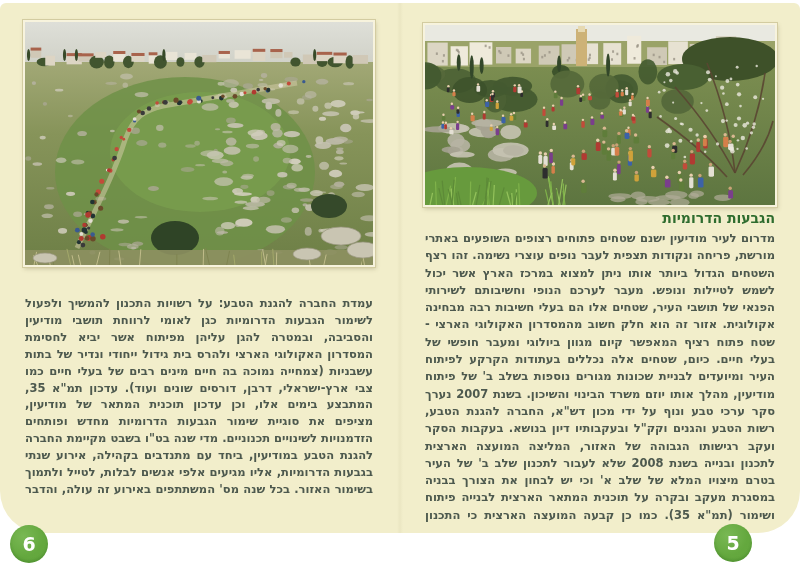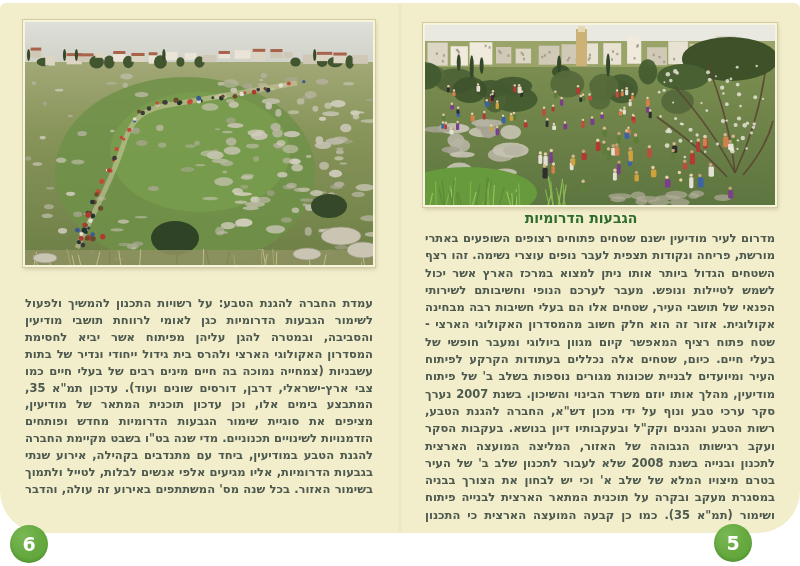--- a/index.html
+++ b/index.html
@@ -20,22 +20,22 @@
   .photo{
     position:absolute;
     border:2px solid #f7f3dd;
     box-shadow:0 0 0 1px #d3cca1, 1px 2px 4px rgba(90,80,40,0.25);
     overflow:hidden;background:#9aa368;
   }
   .photo svg{display:block;}
   #photo-left{left:23px;top:20px;width:348px;height:243px;}
   #photo-right{left:423px;top:23px;width:350px;height:180px;}
   .heading{
-    position:absolute;left:406px;top:209px;width:350px;
-    direction:rtl;text-align:center;
+    position:absolute;left:425px;top:209px;width:350px;
+    direction:rtl;text-align:right;
     color:#2e6c2e;font-weight:bold;font-size:14px;line-height:18px;
   }
   .body-text{
     position:absolute;direction:rtl;unicode-bidi:plaintext;
     text-align:justify;text-justify:inter-word;
     color:#4d594e;font-weight:bold;font-size:11.5px;
     overflow:hidden;
   }
   #body-right{left:425px;top:230px;width:350px;height:298px;line-height:17.3px;}
   #body-left{left:25px;top:295px;width:348px;height:208px;line-height:16.9px;}

